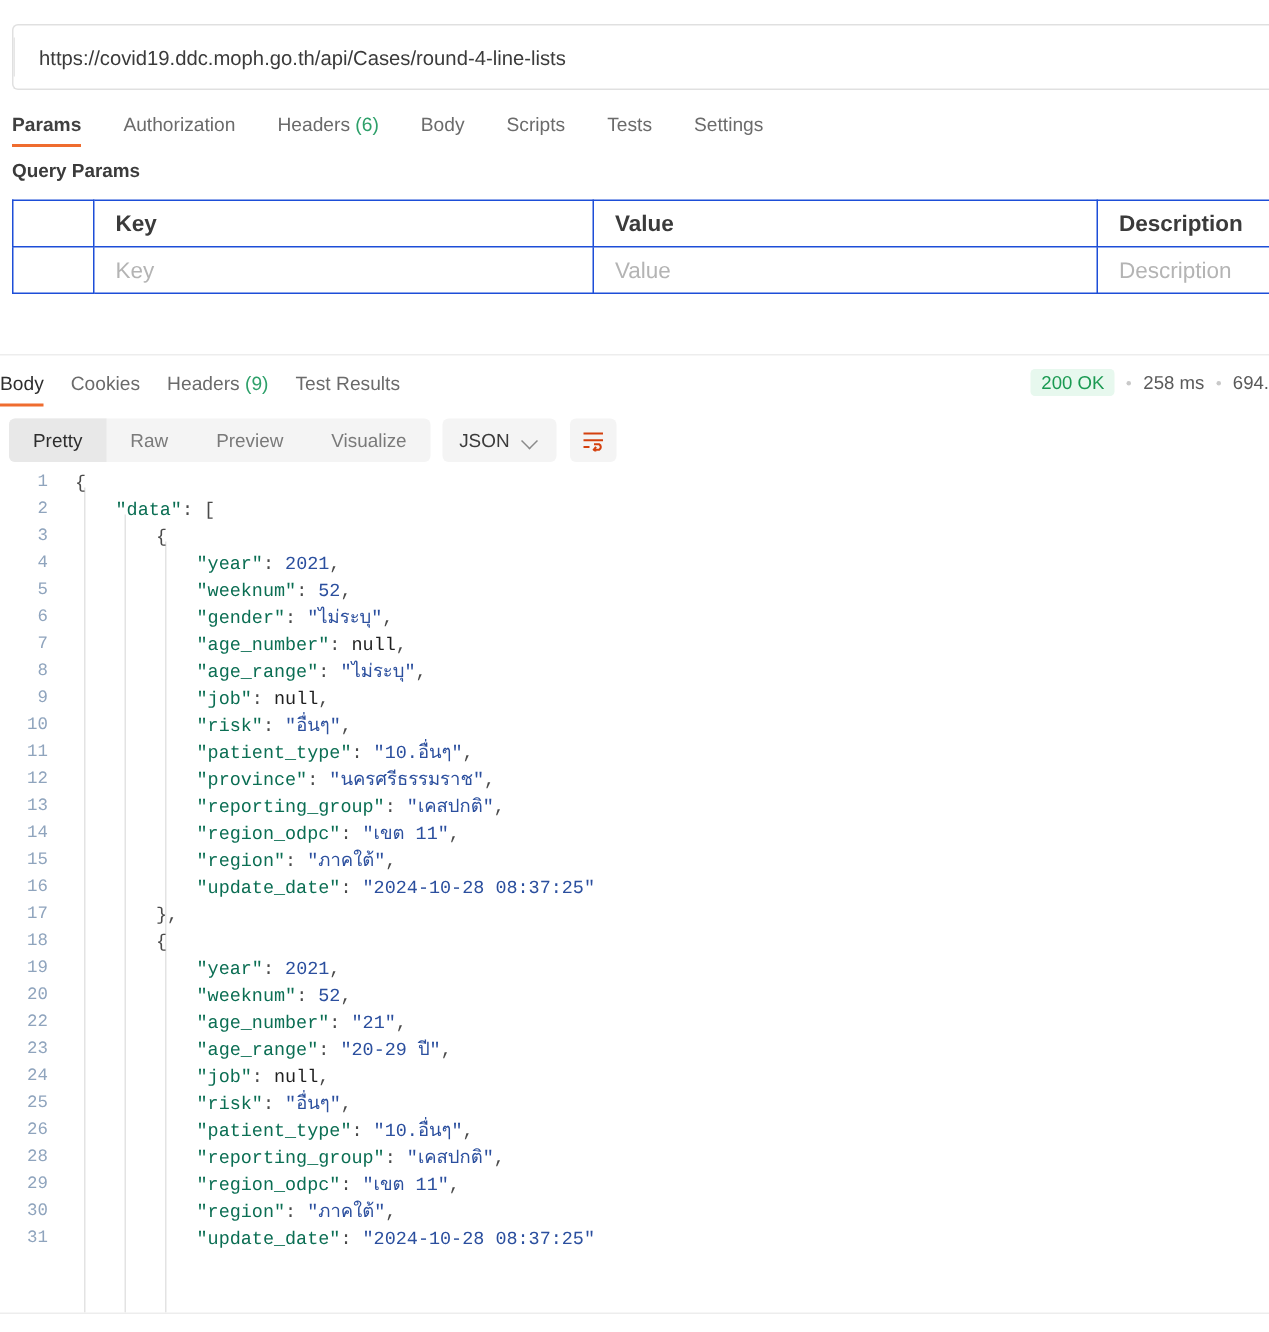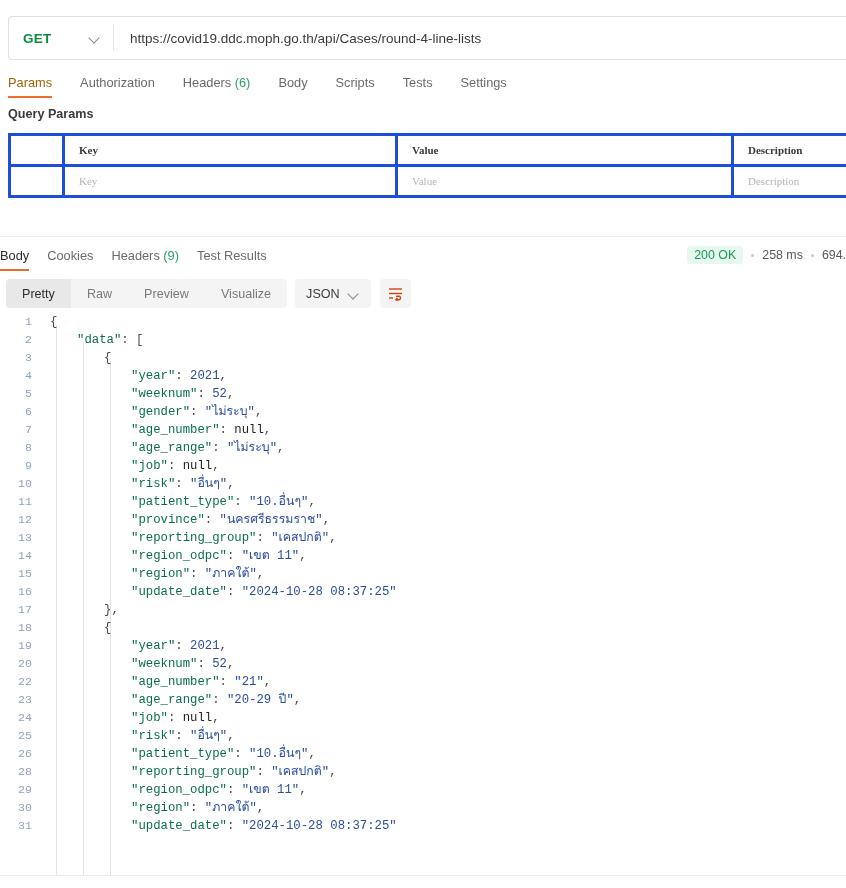--- a/index.html
+++ b/index.html
@@ -60,46 +60,45 @@
     height: 28px;
   }
   .req-tab {
     position: relative;
     padding: 0 14px 8px 0;
     margin-right: 14px;
     font-size: 12.8px; color: #6b6b6b;
     cursor: pointer; white-space: nowrap;
   }
   .req-tab:first-child { padding-left: 0; }
-  .req-tab.active { color: #a16207; font-weight: normal; }
+  .req-tab.active { color: #404040; font-weight: bold; }
   .req-tab.active::after {
     content: ""; position: absolute;
     left: 0; right: 14px; bottom: 0;
     height: 2px; background: #ef6c2f;
   }
   .tab-count { color: #2ea06a; }
 
   
   .qp-title {
     position: absolute; top: 107px; left: 8px;
     font-size: 12.6px; font-weight: bold; color: #3b3b3b;
   }
   .qp-table {
     position: absolute; top: 133px; left: 8px;
     width: 900px;
     border-collapse: collapse;
     table-layout: fixed;
   }
   .qp-table td {
-    border: 3px solid #1d4ed8;
+    border: 1px solid #1d4ed8;
     height: 31px;
-    font-size: 11px;
+    font-size: 15px;
     padding: 0 0 0 14px;
     vertical-align: middle;
-    font-family: Liberation Serif, serif;
   }
   .qp-table .c-check { width: 54px; padding: 0; }
   .qp-table .c-key { width: 333px; }
   .qp-table .c-val { width: 336px; }
   .qp-table .c-desc { width: 177px; }
   .qp-head td { font-weight: bold; color: #3b3b3b; }
   .qp-body td { color: #b4b4b4; }
 
   
   .panel-divider {
@@ -211,24 +210,20 @@
   .bottom-edge {
     position: absolute; top: 875px; left: 0;
     width: 846px; height: 1px; background: #ededed;
   }
 </style>
 </head>
 <body>
 
 <div class="url-row">
   <div class="url-bar">
-    <div class="method-select">
-      <span class="method-label">GET</span>
-      <span class="chev"></span>
-    </div>
     <div class="method-divider"></div>
     <div class="url-input" title="Enter URL or paste text">https://covid19.ddc.moph.go.th/api/Cases/round-4-line-lists</div>
   </div>
 </div>
 
 <div class="req-tabs">
   <div class="req-tab active">
     <span>Params</span>
   </div>
   <div class="req-tab">

